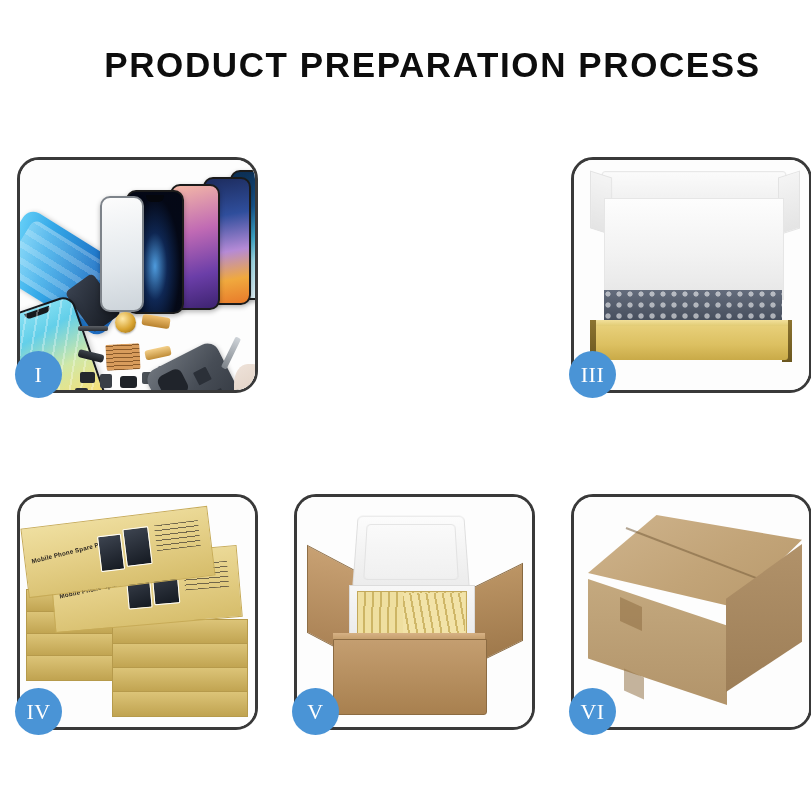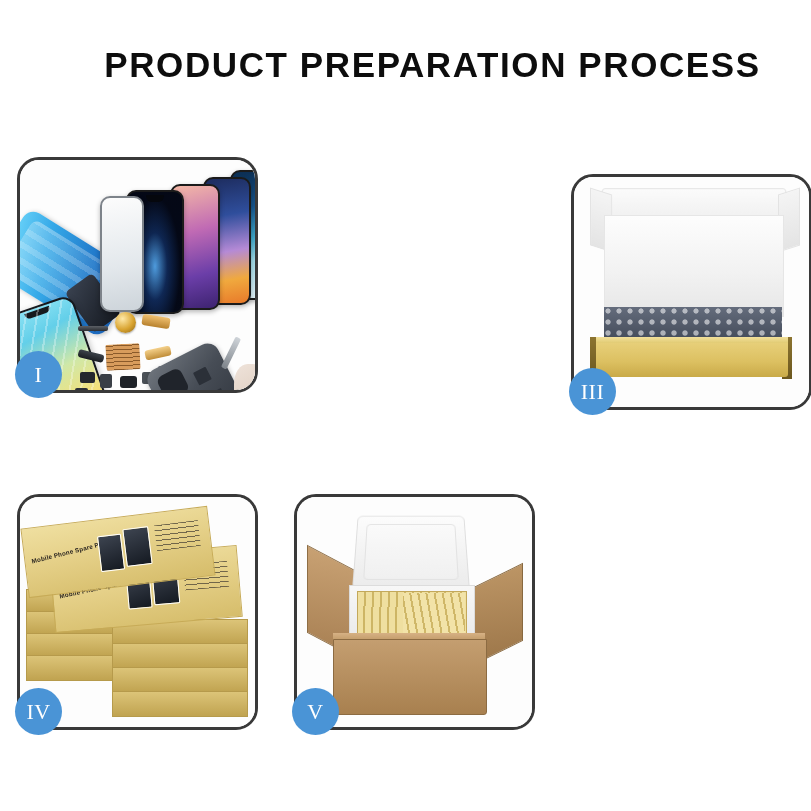--- a/index.html
+++ b/index.html
@@ -64,21 +64,21 @@
   }
   .panel .inner {
     position: absolute;
     inset: 0;
     border-radius: 19px;
     overflow: hidden;
     background: #fdfdfd;
   }
   .p1 { left: 0;   top: 0; }
   .p2 { left: 277px; top: 0; }
-  .p3 { left: 554px; top: 17px; }
+  .p3 { left: 554px; top: 0; }
   .p4 { left: 0;   top: 337px; }
   .p5 { left: 277px; top: 337px; }
   .p6 { left: 554px; top: 337px; }
 
   
   .badge {
     position: absolute;
     left: -5px;
     bottom: -8px;
     width: 47px;
@@ -600,14 +600,25 @@
       <div class="v-foam-lid"></div>
       <div class="v-foam-body"></div>
       <div class="v-gold-rows"></div>
       <div class="v-gold-rows2"></div>
       <div class="v-box-top-edge"></div>
       <div class="v-box-front"></div>
     </div>
     <div class="badge">V</div>
   </div>
 
+  <div class="panel p6">
+    <div class="inner">
+      <div class="vi-top"></div>
+      <div class="vi-top-seam"></div>
+      <div class="vi-left"></div>
+      <div class="vi-right"></div>
+      <div class="vi-tape1"></div>
+      <div class="vi-tape2"></div>
+    </div>
+    <div class="badge">VI</div>
+  </div>
 
 </div>
 
 </body></html>

